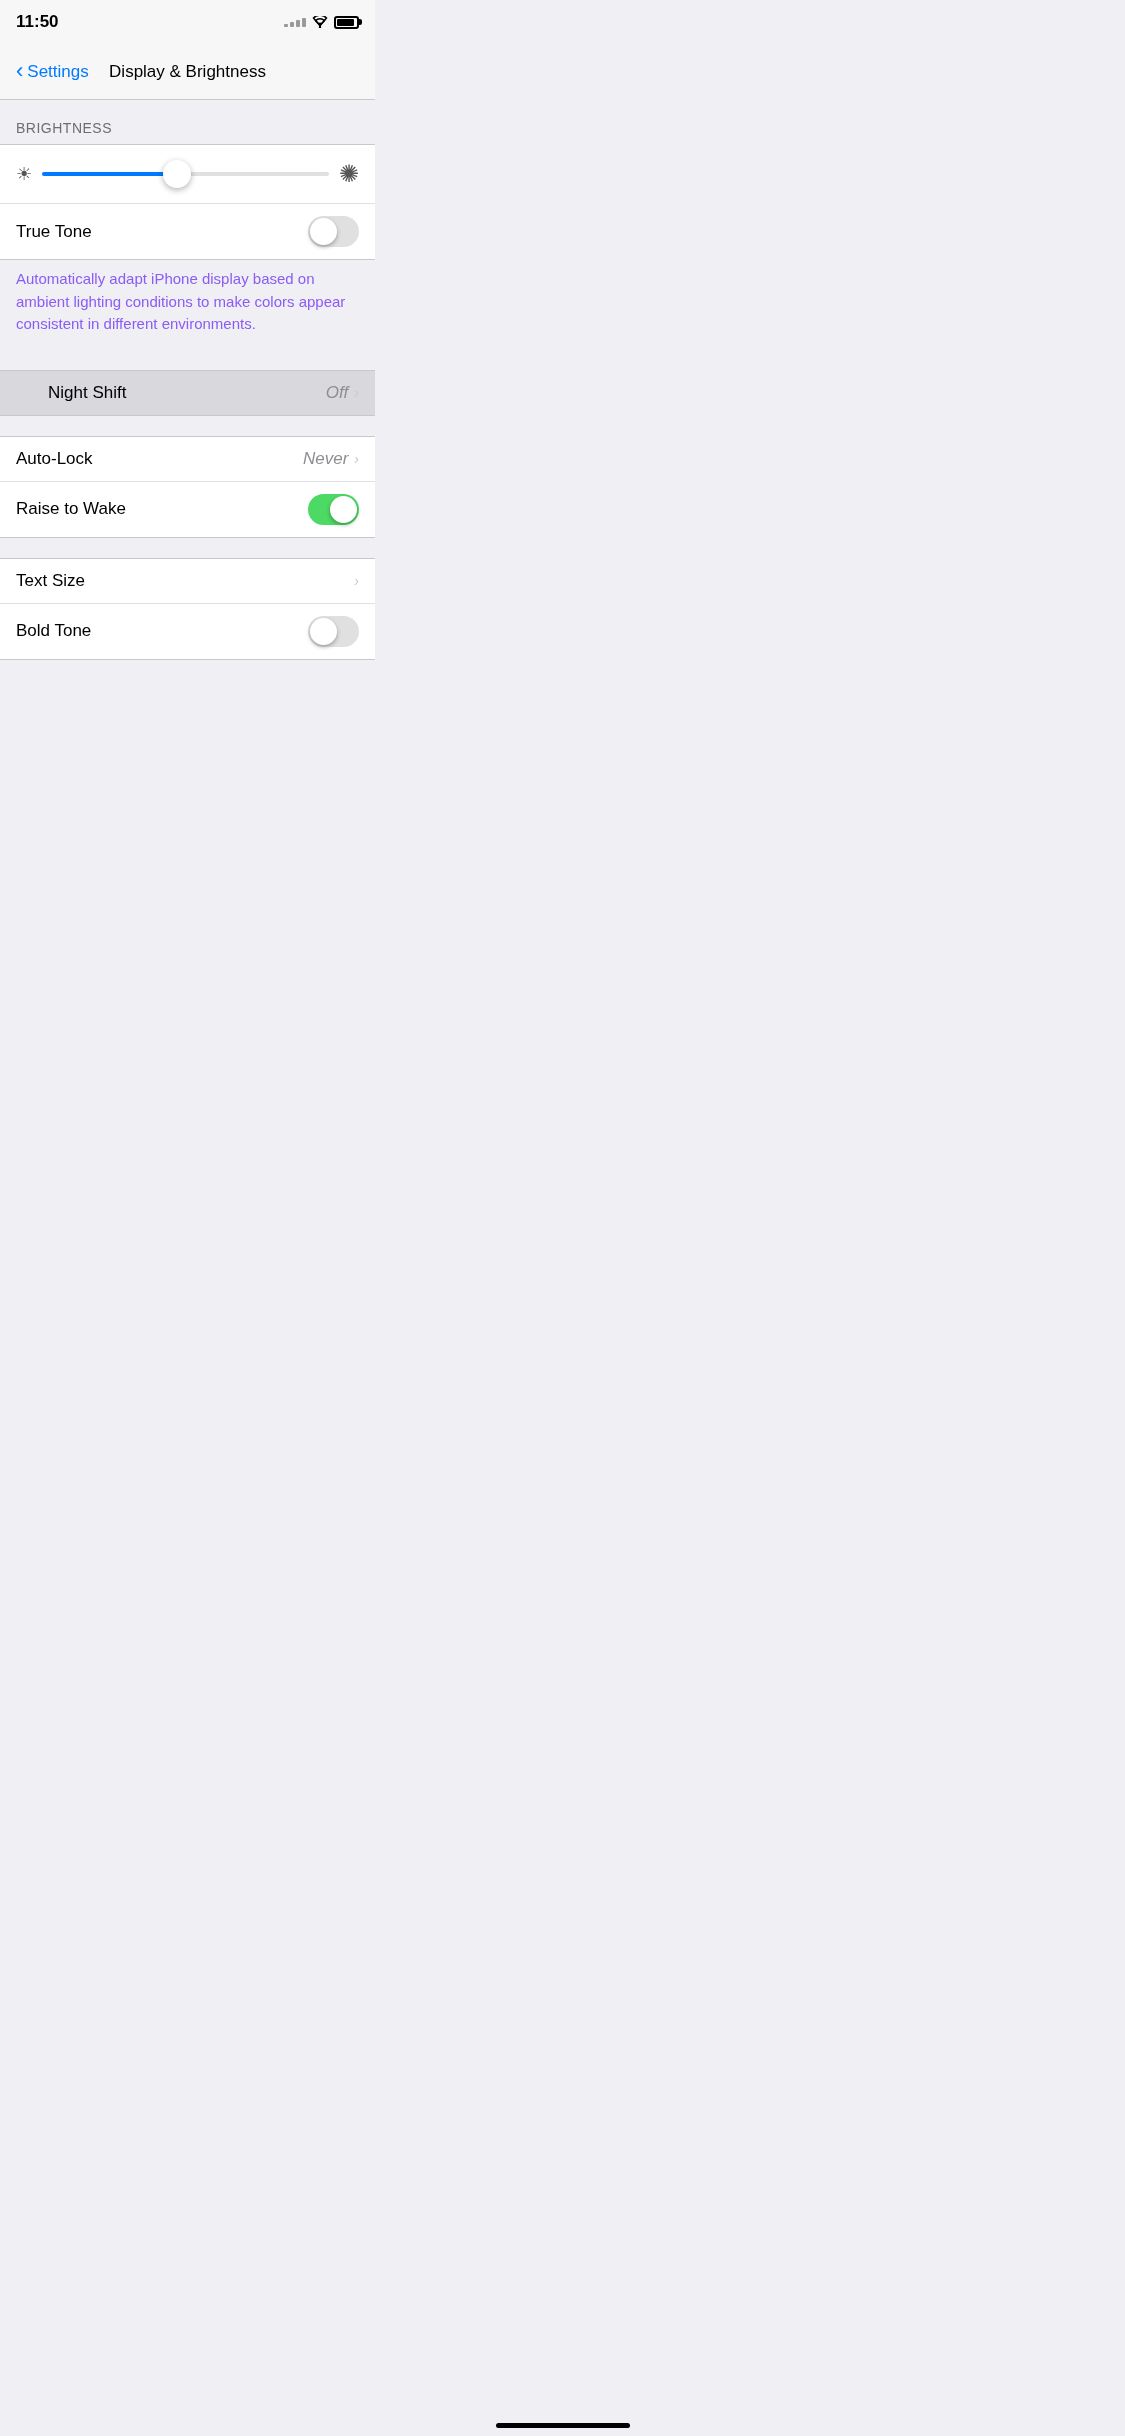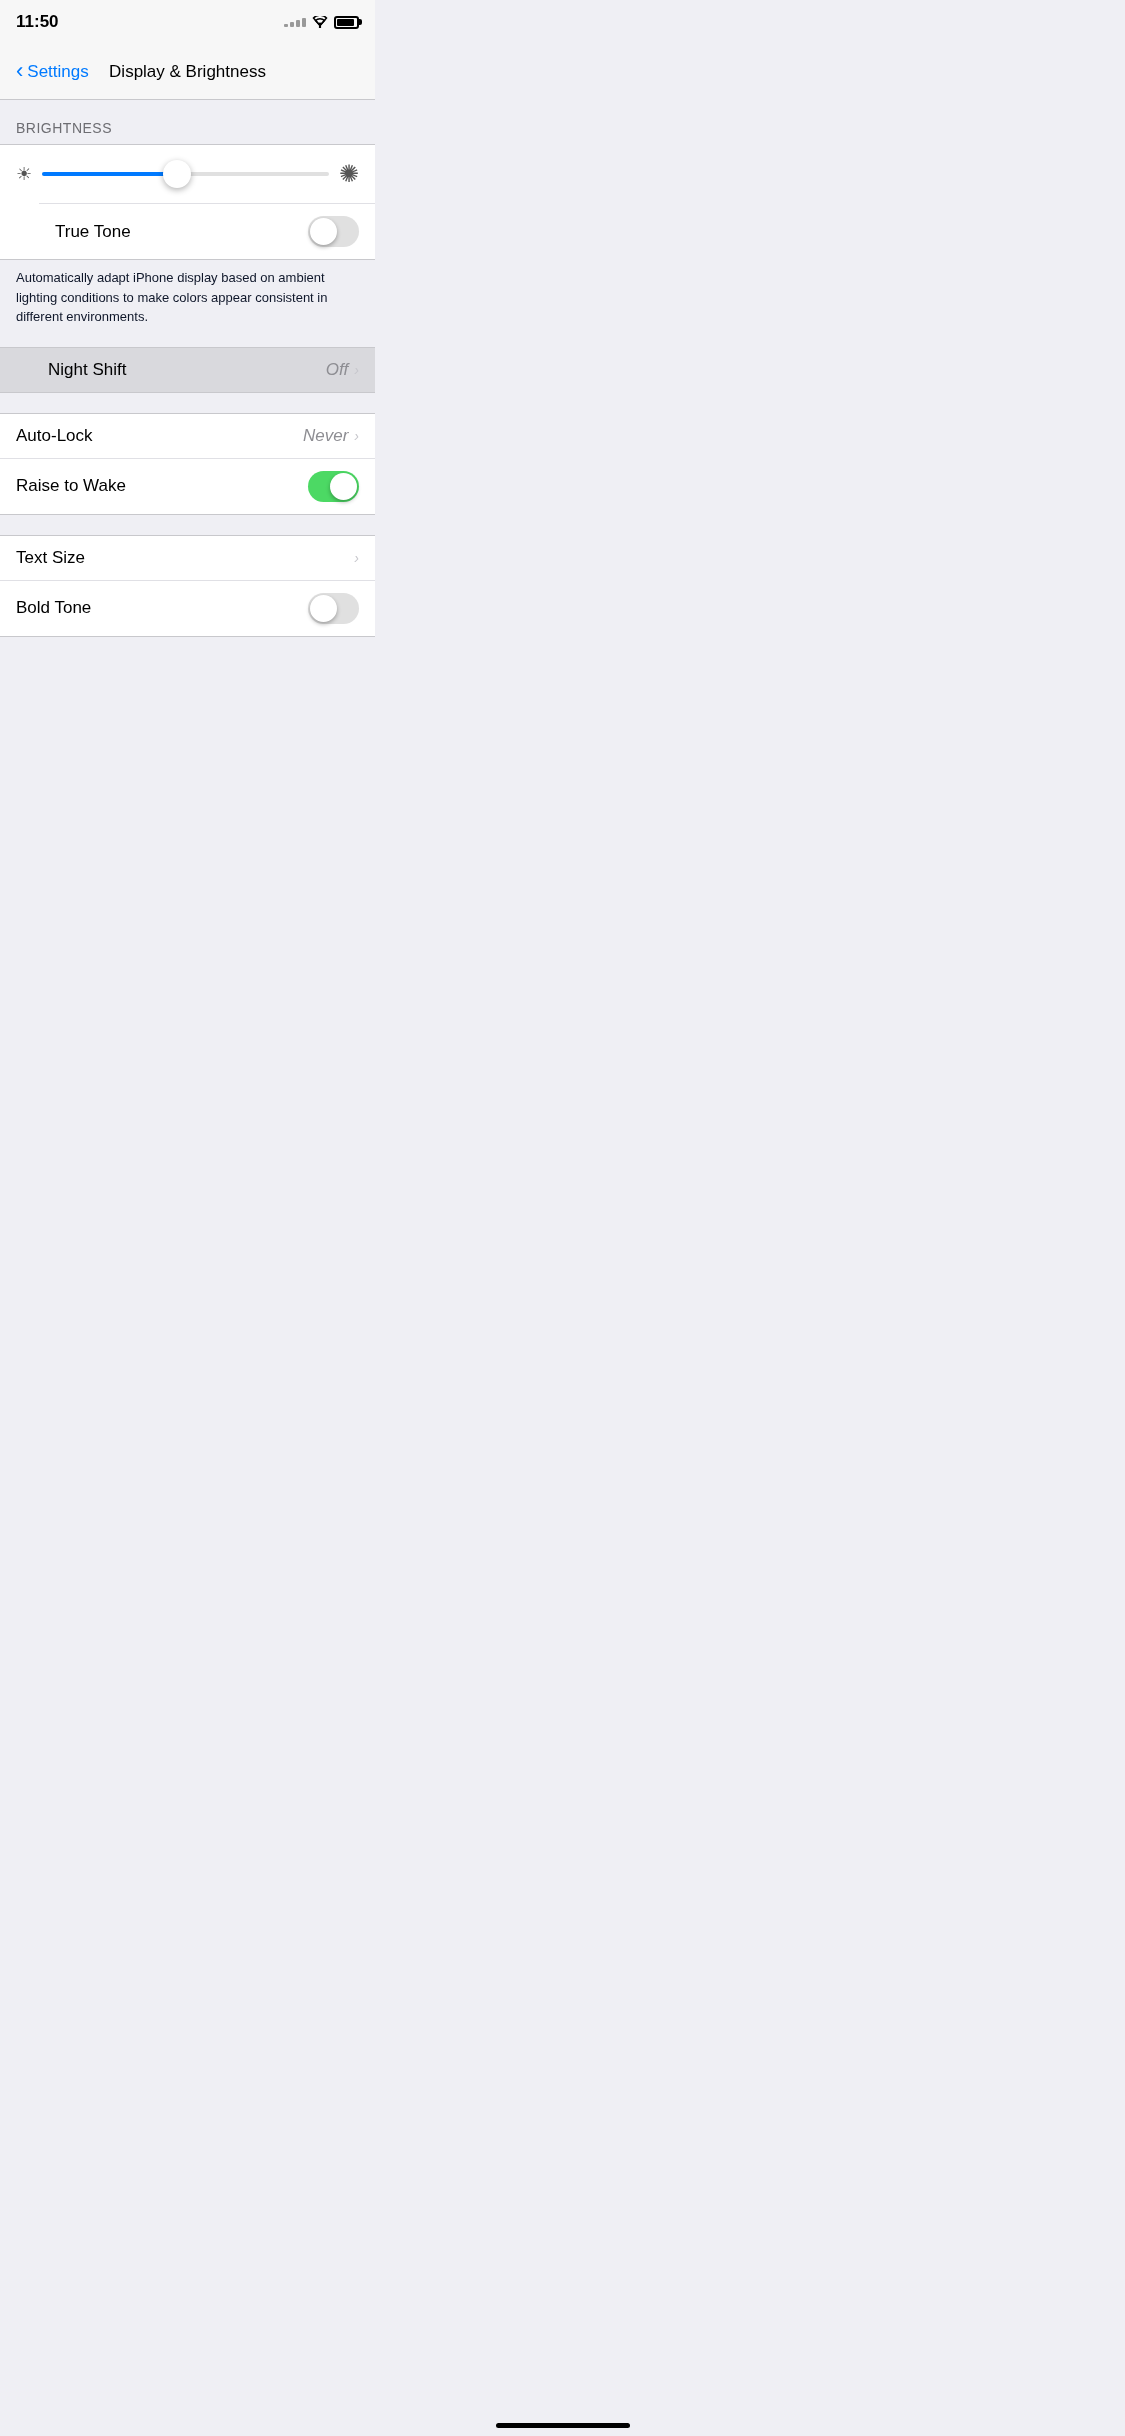--- a/index.html
+++ b/index.html
@@ -230,23 +230,23 @@
     .toggle.off .toggle-knob {
       left: 2px;
     }
     .toggle.on .toggle-knob {
       left: 22px;
     }
 
     
     .description-block {
       background: #efeff4;
-      padding: 8px 16px 20px 16px;
-      font-size: 13px;
-      color: #0f172a;
+      padding: 8px 16px 34px 16px;
+      font-size: 15px;
+      color: #8b5cf6;
       line-height: 1.5;
     }
 
     
     .night-shift-card {
       background: #d9d9dd;
       border-top: 1px solid #c8c8cc;
       border-bottom: 1px solid #c8c8cc;
       margin-top: 0;
       padding-left: 32px;
@@ -315,21 +315,21 @@
       <span class="sun-small">☀</span>
       <div class="slider-container">
         <div class="slider-track">
           <div class="slider-fill"></div>
           <div class="slider-thumb"></div>
         </div>
       </div>
       <span class="sun-large">✺</span>
     </div>
 
-    <div class="card-item" style="border-top: 1px solid #e0e0e5; margin-left: 39px;">
+    <div class="card-item" style="border-top: 1px solid #e0e0e5;">
       <span class="item-label">True Tone</span>
       <div class="toggle off">
         <div class="toggle-knob"></div>
       </div>
     </div>
   </div>
 
   <div class="description-block">Automatically adapt iPhone display based on ambient lighting conditions to make colors appear consistent in different environments.</div>
 
   <div class="night-shift-card">

